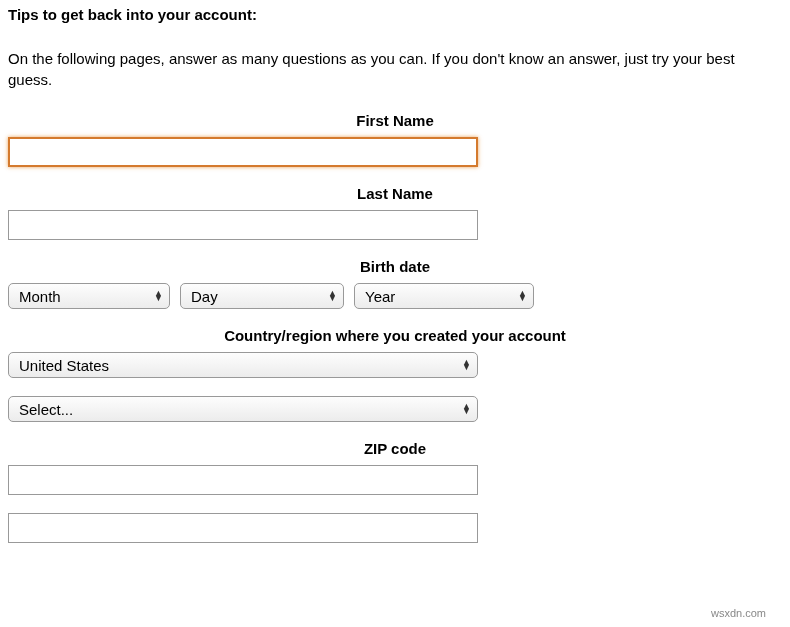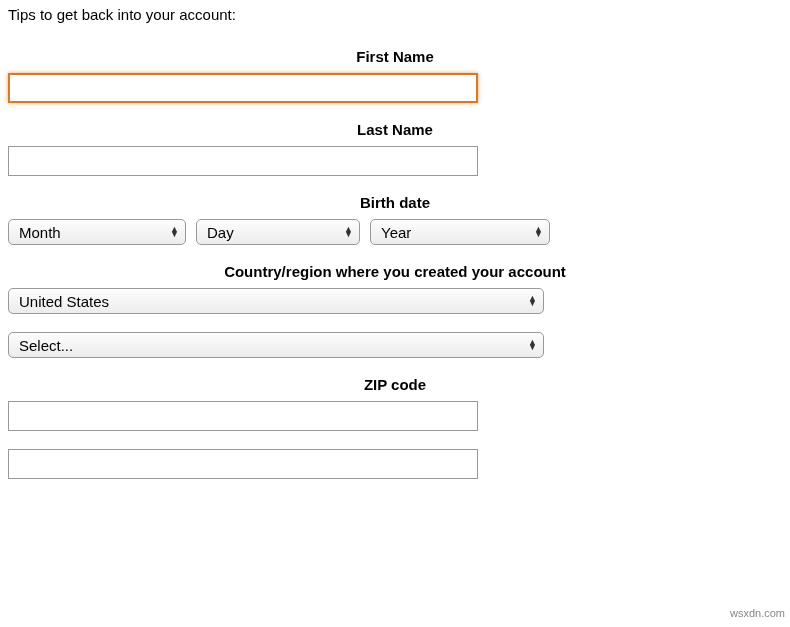--- a/index.html
+++ b/index.html
@@ -5,21 +5,21 @@
     * { box-sizing: border-box; margin: 0; padding: 0; }
     body {
       font-family: Arial, Helvetica, sans-serif;
       font-size: 15px;
       color: #000;
       background: #fff;
       padding: 6px 8px;
       width: 790px;
     }
     .title {
-      font-weight: normal;
+      font-weight: bold;
       margin-bottom: 25px;
     }
     .tips {
       margin-bottom: 22px;
       line-height: 1.4;
     }
     .field-group {
       margin-bottom: 18px;
     }
     .field-label {
@@ -61,38 +61,39 @@
       position: absolute;
       right: 6px;
       top: 50%;
       transform: translateY(-50%);
       display: flex;
       flex-direction: column;
       line-height: 5px;
       font-size: 9px;
       color: #333;
     }
-    .sel-month { width: 178px; }
+    .sel-month { width: 162px; }
     .sel-day { width: 164px; }
     .sel-year { width: 180px; }
-    .sel-wide { width: 536px; }
+    .sel-wide { width: 470px; }
     .watermark {
       position: fixed;
       bottom: 8px;
-      right: 5px;
+      right: 24px;
       font-size: 11px;
       color: #888;
     }
   </style>
 </head>
 <body>
 
 <div class="title">Tips to get back into your account:</div>
 
 <div class="tips">
+  <div>On the following pages, answer as many questions as you can. If you don't know an answer, just try your best guess.</div>
 </div>
 
 <div class="field-group">
   <label class="field-label">First Name</label>
   <input type="text" class="text-input focused" value="" style="">
 </div>
 
 <div class="field-group">
   <label class="field-label">Last Name</label>
   <input type="text" class="text-input" value="" style="">

